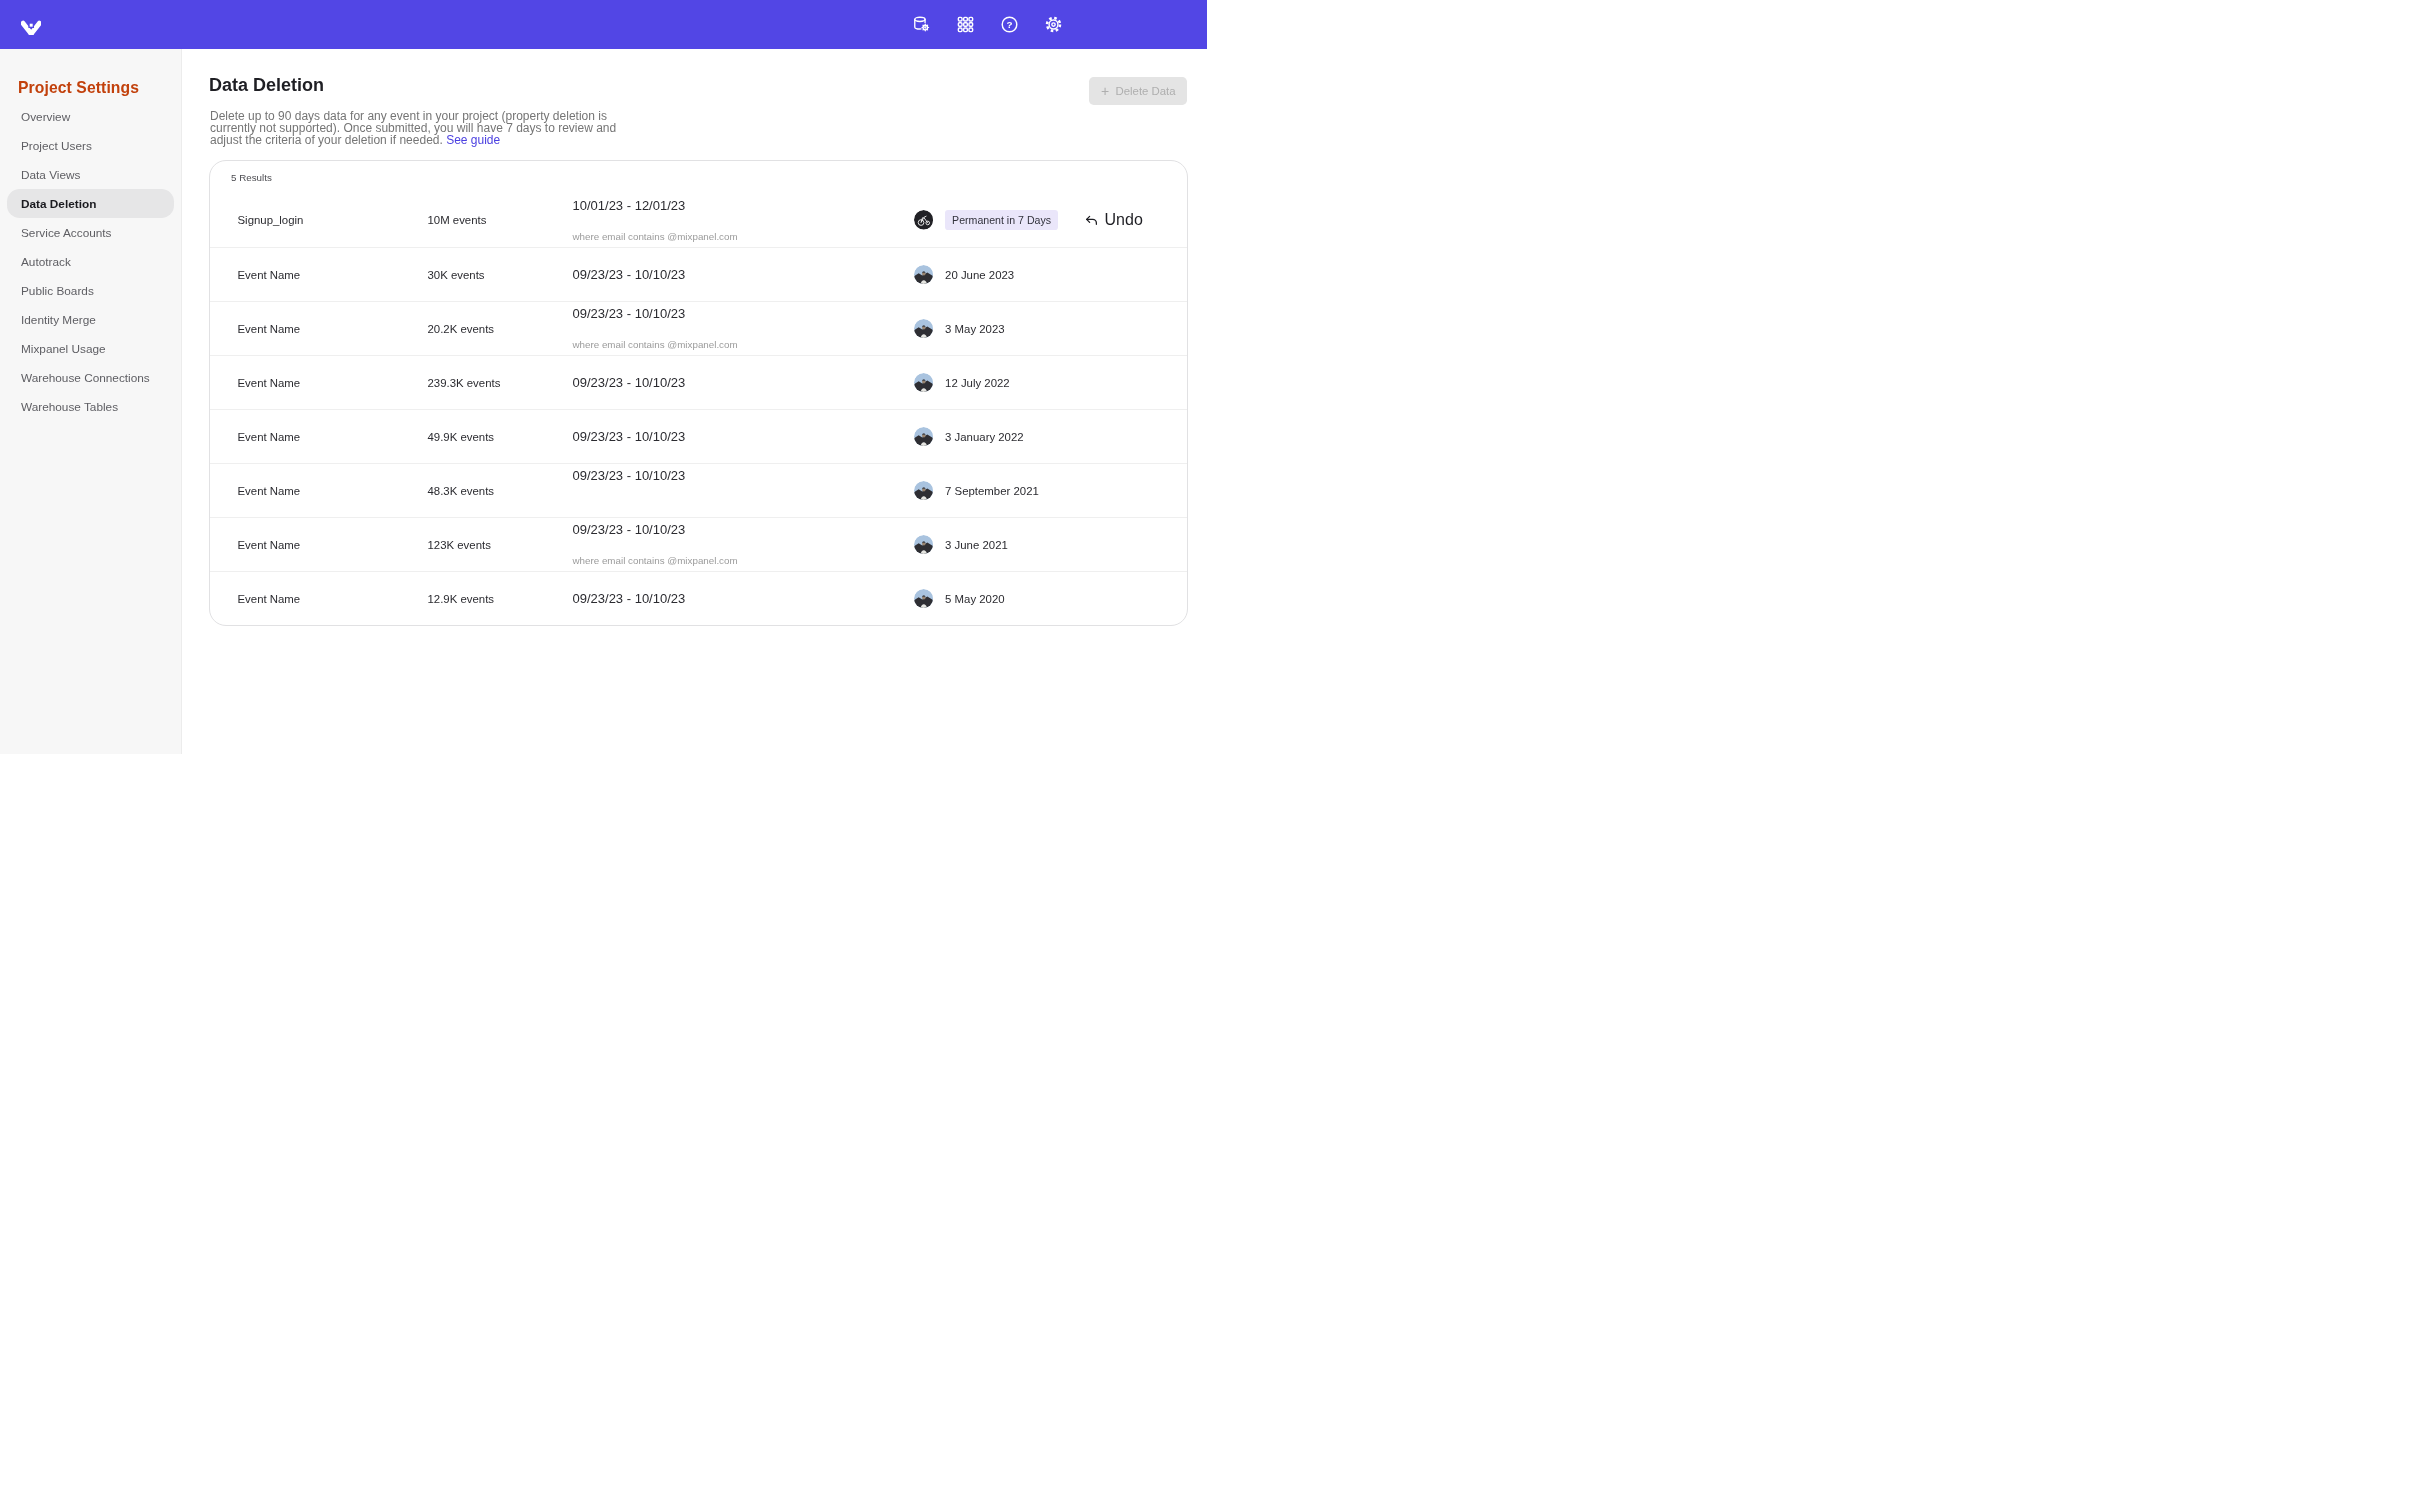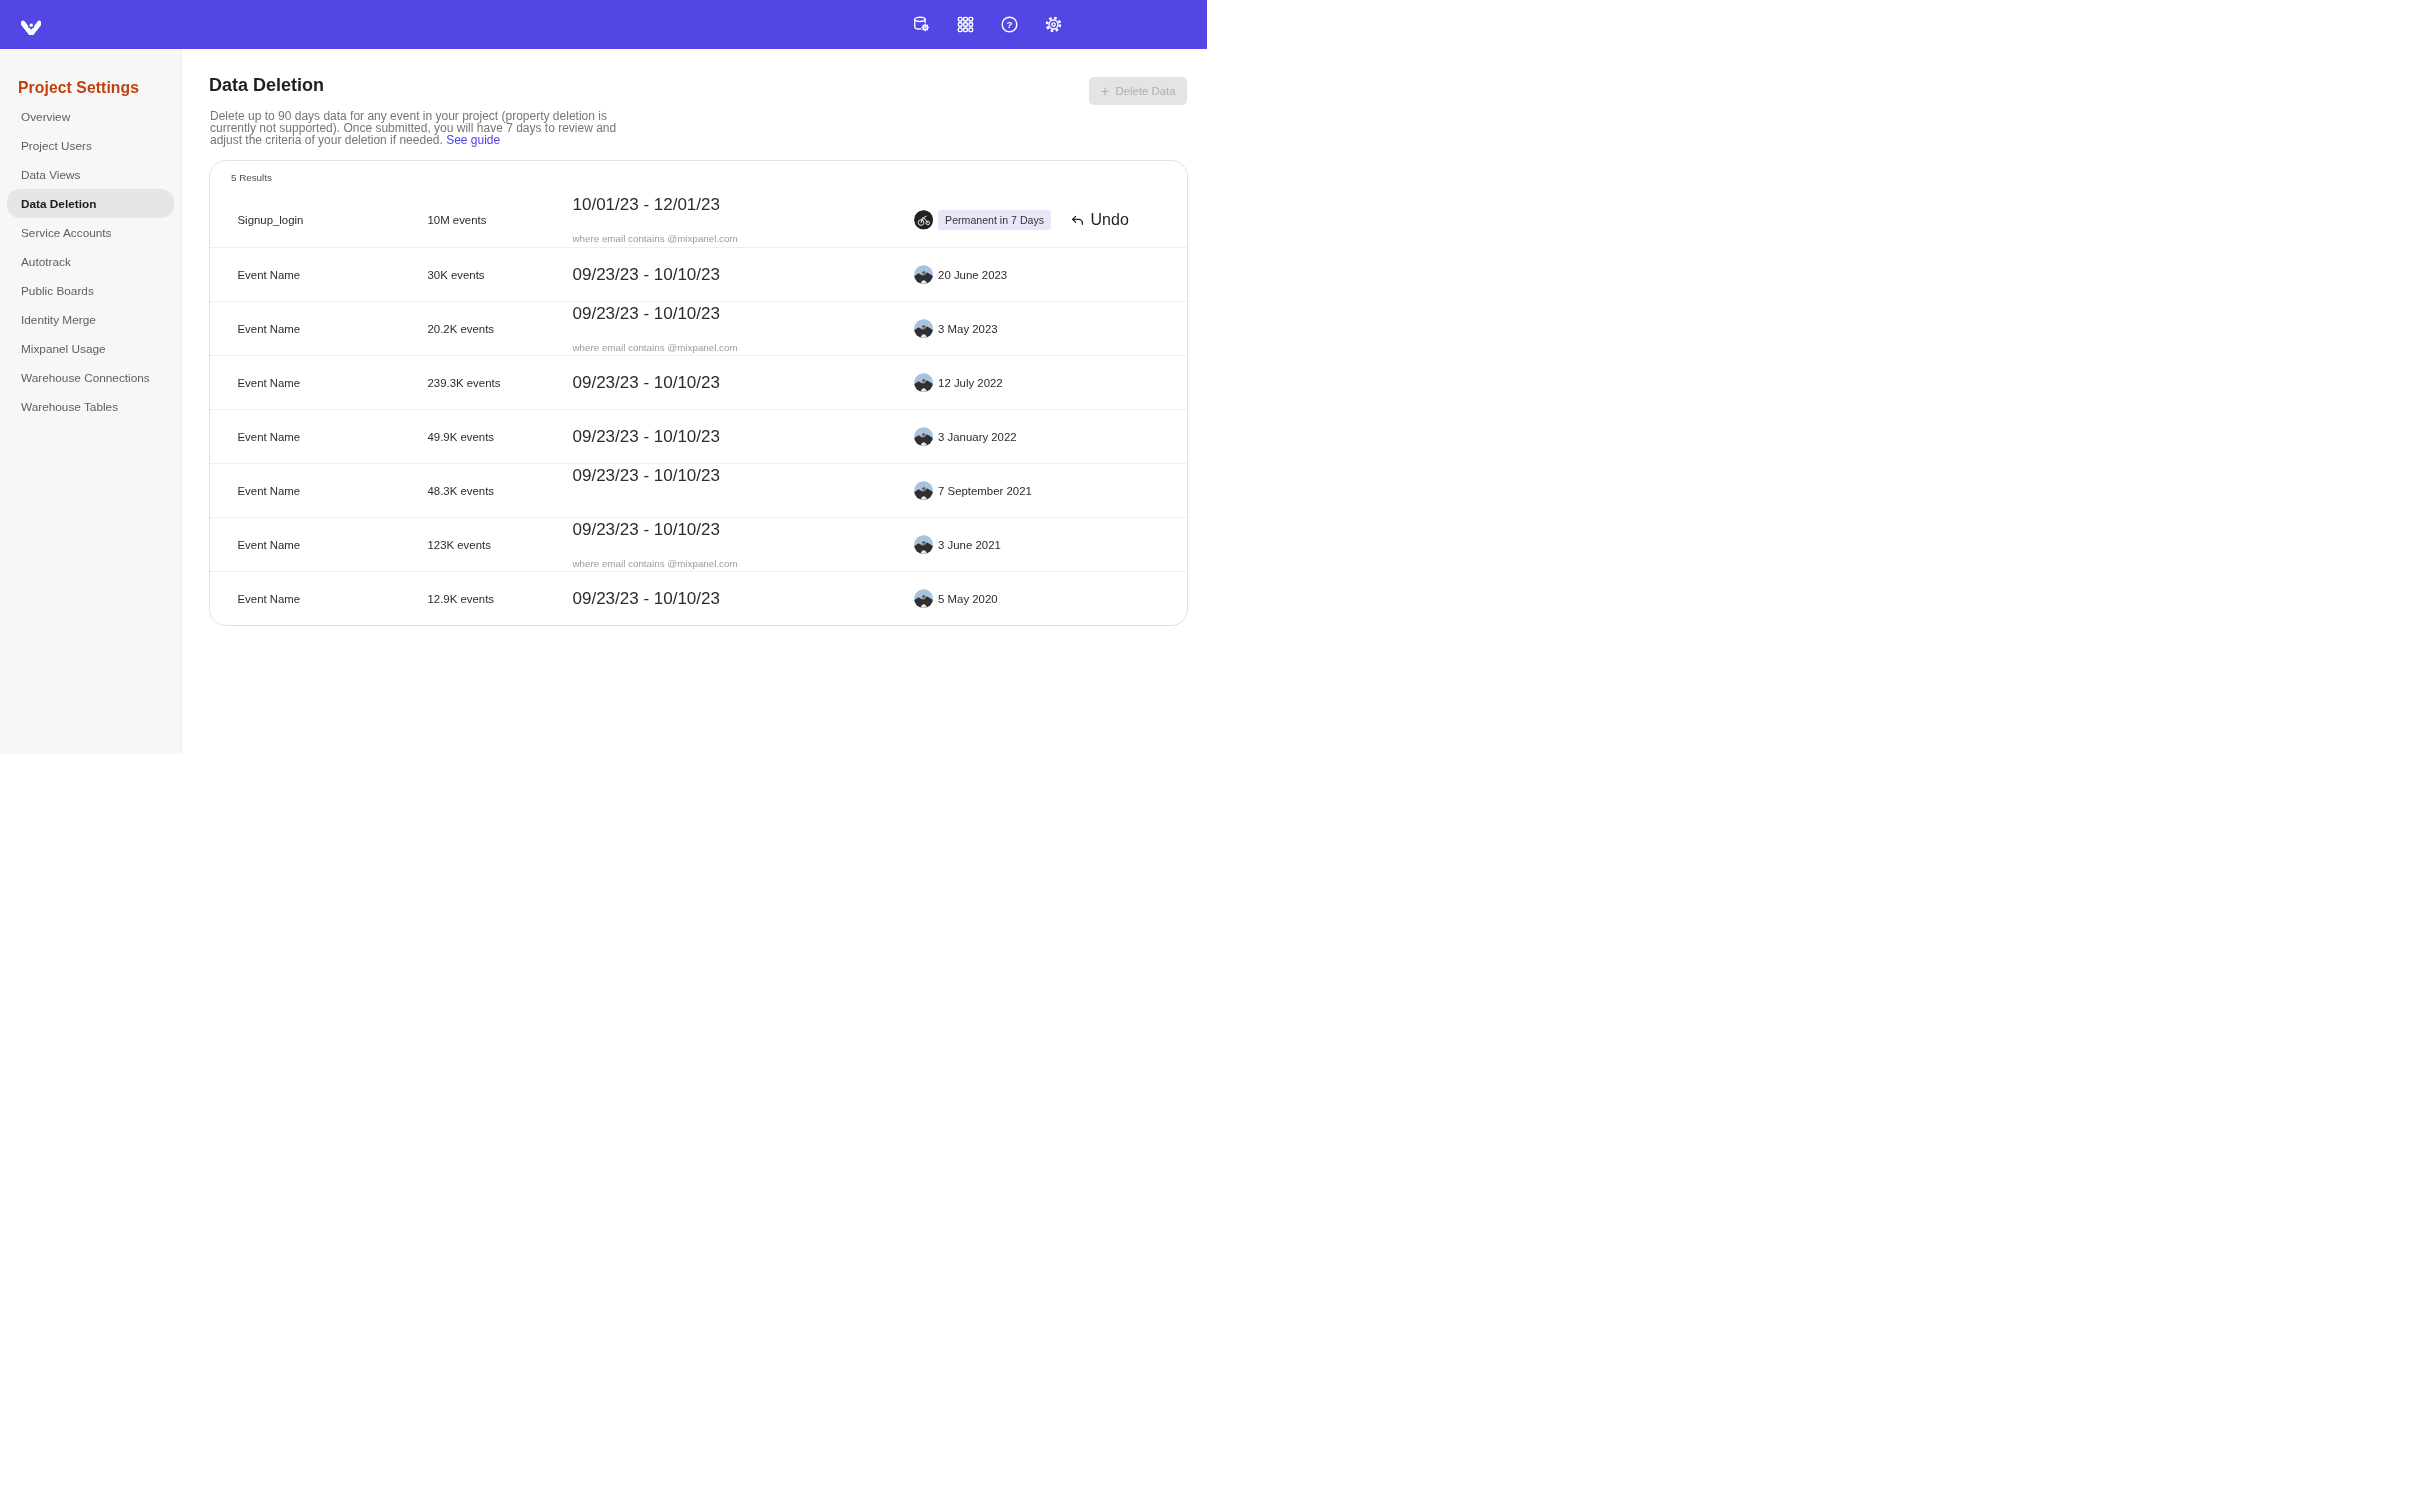--- a/index.html
+++ b/index.html
@@ -38,23 +38,23 @@
   
   .card{position:absolute;left:26px;top:111px;width:979px;background:#fff;
     border:0.8px solid var(--border);border-radius:17px;overflow:hidden}
   .results-bar{height:32px;display:flex;align-items:center;padding-left:21px;font-size:9.8px;color:#4D4D52}
   .thead{height:27.5px;background:var(--header-row-bg);display:grid;
     grid-template-columns:190px 145px 341px 1fr;align-items:center;padding-left:27.5px;
     font-size:9.8px;color:#66666B}
   .row{height:54px;display:grid;grid-template-columns:190px 145px 341px 1fr;
     align-items:center;padding-left:27.5px;font-size:11.4px;color:var(--text-dark)}
   .row + .row{border-top:0.8px solid #EFEFEF}
-  .criteria-main{font-size:17px;color:var(--text-dark)}
+  .criteria-main{font-size:13px;color:var(--text-dark)}
   .criteria-sub{font-size:9.8px;color:var(--text-light);margin-top:18px;min-height:11.8px}
-  .deletion-cell{display:flex;align-items:center;gap:5px}
+  .deletion-cell{display:flex;align-items:center;gap:12px}
   .avatar{width:19.6px;height:19.6px;border-radius:50%;overflow:hidden;flex:0 0 19.6px}
   .avatar svg{display:block}
   .status-badge{background:var(--badge-bg);color:var(--badge-text);border-radius:3.1px;
     padding:3.9px 7px;font-size:10.6px;white-space:nowrap}
   .undo-btn{display:flex;align-items:center;gap:5.5px;margin-left:14px;border:none;background:none;
     font-family:inherit;font-size:16px;font-weight:500;color:#1F1F24;cursor:pointer}
   .date-text{white-space:nowrap}
 </style>
 </head>
 <body>

